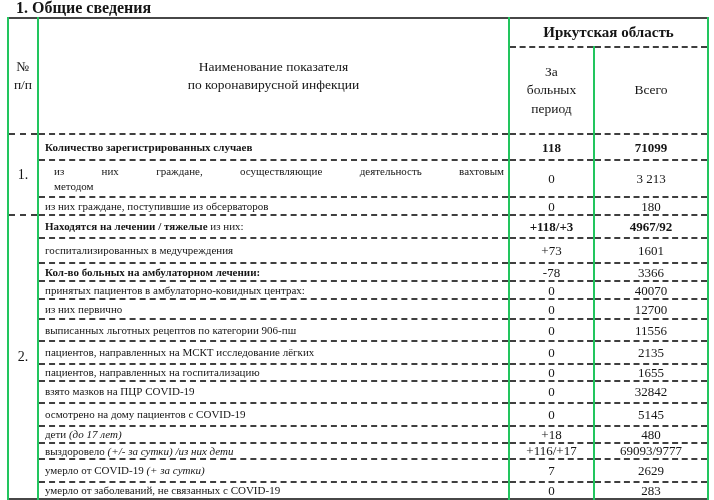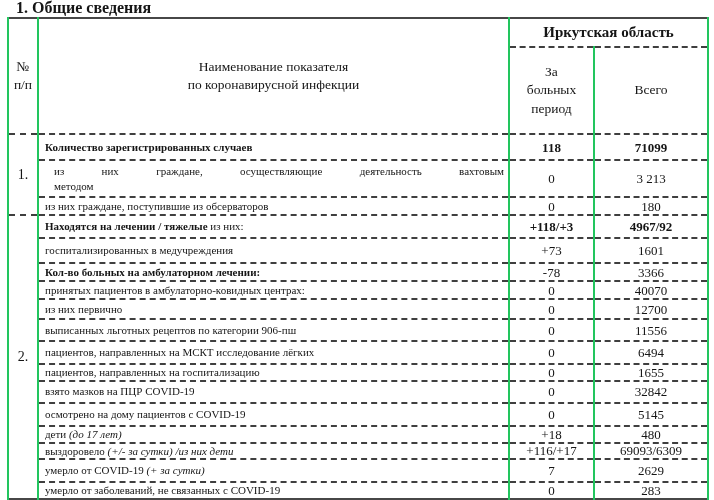--- a/index.html
+++ b/index.html
@@ -169,21 +169,21 @@
           <td class="val-cell">12700</td>
         </tr>
         <tr style="height: 22px;">
           <td class="label-cell small"><span>выписанных льготных рецептов по категории 906-пш</span></td>
           <td class="val-cell">0</td>
           <td class="val-cell">11556</td>
         </tr>
         <tr style="height: 23px;">
           <td class="label-cell small"><span>пациентов, направленных на МСКТ исследование лёгких</span></td>
           <td class="val-cell">0</td>
-          <td class="val-cell">6494</td>
+          <td class="val-cell">2135</td>
         </tr>
         <tr style="height: 15px;">
           <td class="label-cell small"><span>пациентов, направленных на госпитализацию</span></td>
           <td class="val-cell">0</td>
           <td class="val-cell">1655</td>
         </tr>
         <tr style="height: 22px;">
           <td class="label-cell small"><span>взято мазков на ПЦР COVID-19</span></td>
           <td class="val-cell">0</td>
           <td class="val-cell">32842</td>
@@ -194,21 +194,21 @@
           <td class="val-cell">5145</td>
         </tr>
         <tr style="height: 17px;">
           <td class="label-cell"><span>дети </span><span class="i">(до 17 лет)</span></td>
           <td class="val-cell">+18</td>
           <td class="val-cell">480</td>
         </tr>
         <tr style="height: 15px; margin-top: 24px;">
           <td class="label-cell"><span>выздоровело </span><span class="i">(+/- за сутки) /из них дети</span></td>
           <td class="val-cell">+116/+17</td>
-          <td class="val-cell">69093/6309</td>
+          <td class="val-cell">69093/9777</td>
         </tr>
         <tr style="height: 23px;">
           <td class="label-cell"><span>умерло от COVID-19 </span><span class="i">(+ за сутки)</span></td>
           <td class="val-cell">7</td>
           <td class="val-cell">2629</td>
         </tr>
         <tr style="height: 17px;">
           <td class="label-cell"><span>умерло от заболеваний, не связанных с COVID-19</span></td>
           <td class="val-cell">0</td>
           <td class="val-cell">283</td>

